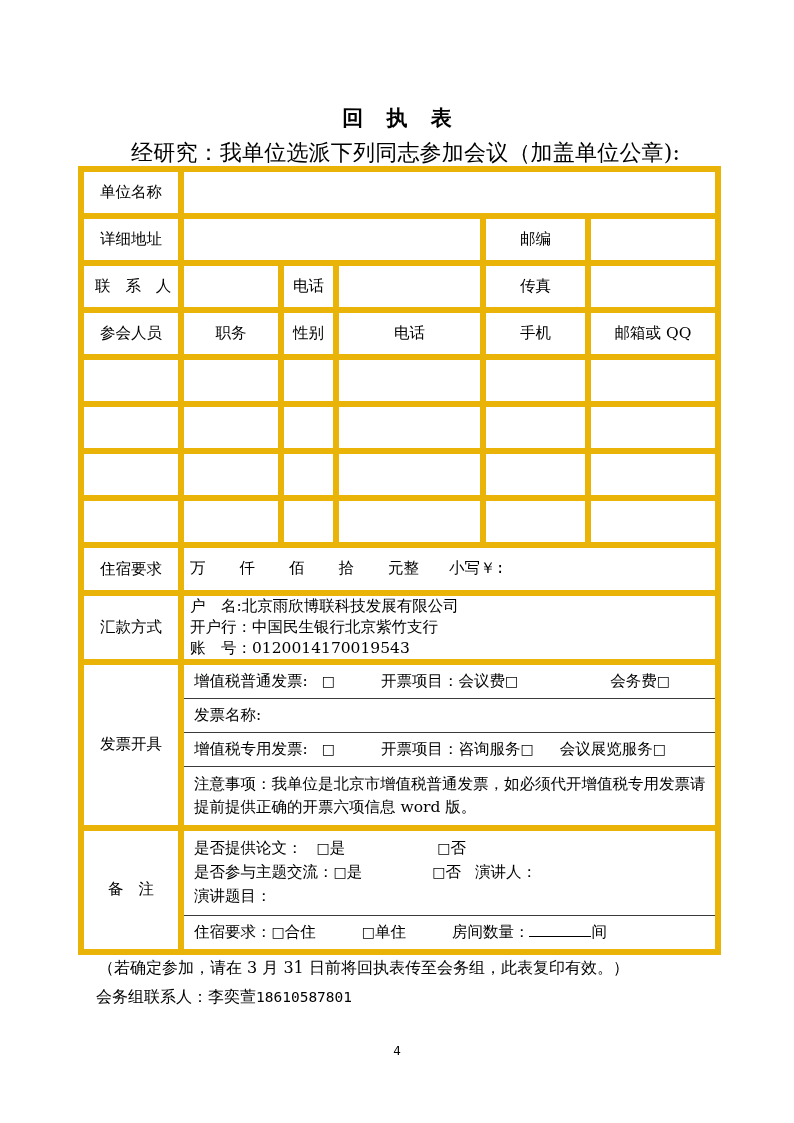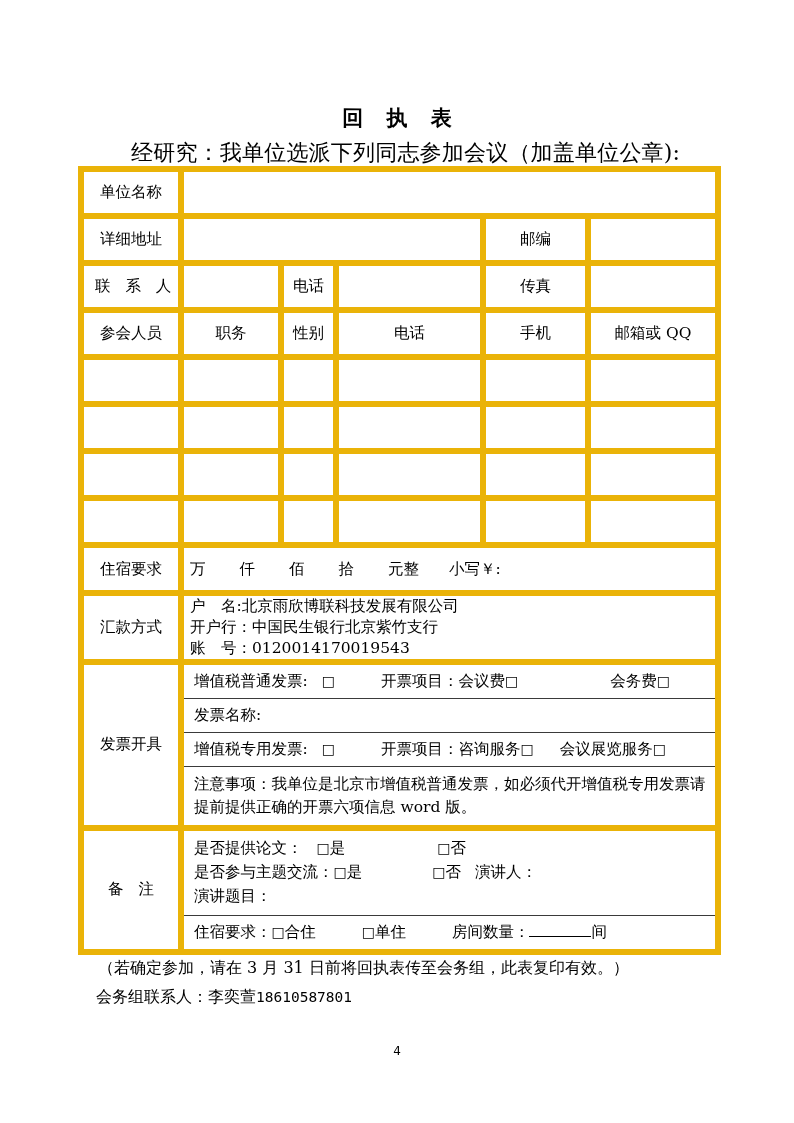--- a/index.html
+++ b/index.html
@@ -76,20 +76,21 @@
   .cell-left {
     text-align: left;
     padding-left: 10px;
   }
 
   
   .fee-line {
     letter-spacing: 0px;
     white-space: nowrap;
     padding-left: 22px;
+    font-family: Liberation Mono, monospace;
   }
   .fee-line span.u { margin-right: 34px; }
   .fee-line span.ylabel { margin-right: 30px; }
 
   
   .remit {
     padding: 7px 0 7px 10px;
     line-height: 1.62;
     font-size: 15.5px;
   }

